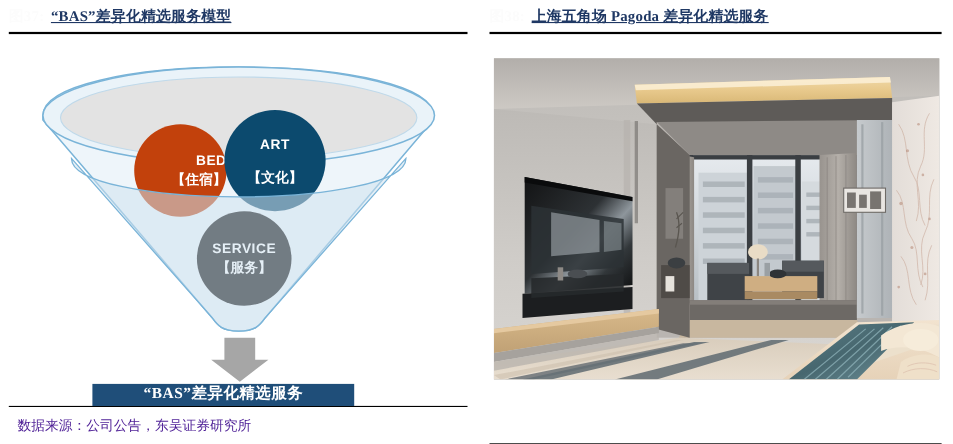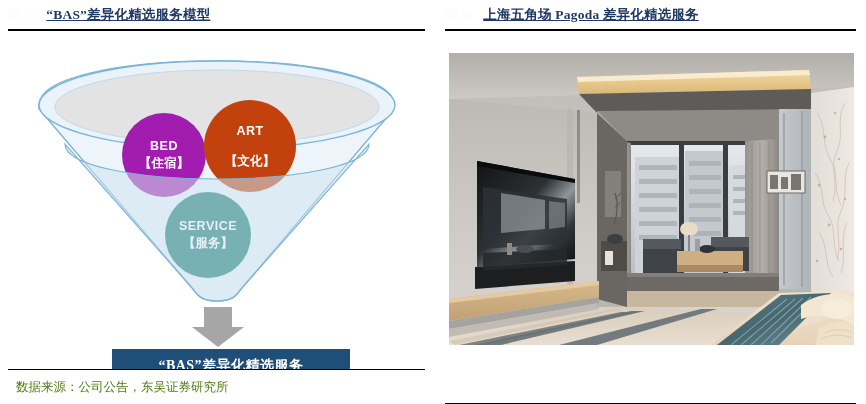--- a/index.html
+++ b/index.html
@@ -66,21 +66,21 @@
     flex: 1 1 auto;
     position: relative;
     overflow: hidden;
   }
 
   
   .panel-source {
     height: 34px;
     line-height: 34px;
     font-size: 12.5px;
-    color: #4d7c0f;
+    color: #4c1d95;
     white-space: nowrap;
     padding-left: 8px;
   }
 
   
   .funnel-wrap {
     position: absolute;
     left: 0; top: 0;
     width: 417px;
     height: 336px;
@@ -109,58 +109,59 @@
     letter-spacing: 0.5px;
   }
   .bubble .cn {
     font-family: "Liberation Serif", "DejaVu Serif", serif;
     font-weight: bold;
   }
 
   .bubble-bed {
     left: 114px; top: 82px;
     width: 84px; height: 84px;
-    background: #a21caf;
+    background: #c2410c;
     font-size: 12.5px;
     z-index: 3;
+    align-items: flex-end;
   }
   .bubble-art {
     left: 196px; top: 69px;
     width: 92px; height: 92px;
-    background: #c2410c;
+    background: #0c4a6e;
     font-size: 12.5px;
     z-index: 4;
     gap: 13px;
   }
   .bubble-service {
-    left: 157px; top: 161px;
+    left: 171px; top: 161px;
     width: 86px; height: 86px;
-    background: #0f766e;
+    background: #000000;
     font-size: 12.5px;
     z-index: 5;
   }
   
   .liquid-overlay {
     position: absolute;
     left: 0; top: 0;
     width: 417px; height: 336px;
     z-index: 6;
     pointer-events: none;
   }
 
   .result-box {
     position: absolute;
-    left: 104px;
+    left: 76px;
     top: 318px;
     width: 238px;
     height: 34px;
     background: #1f4e79;
     color: #ffffff;
     display: flex;
-    align-items: center;
+    align-items: flex-start;
     justify-content: center;
     font-size: 14px;
     font-weight: bold;
     letter-spacing: 0.5px;
     z-index: 7;
   }
 
   
   .photo-frame {
     position: absolute;

